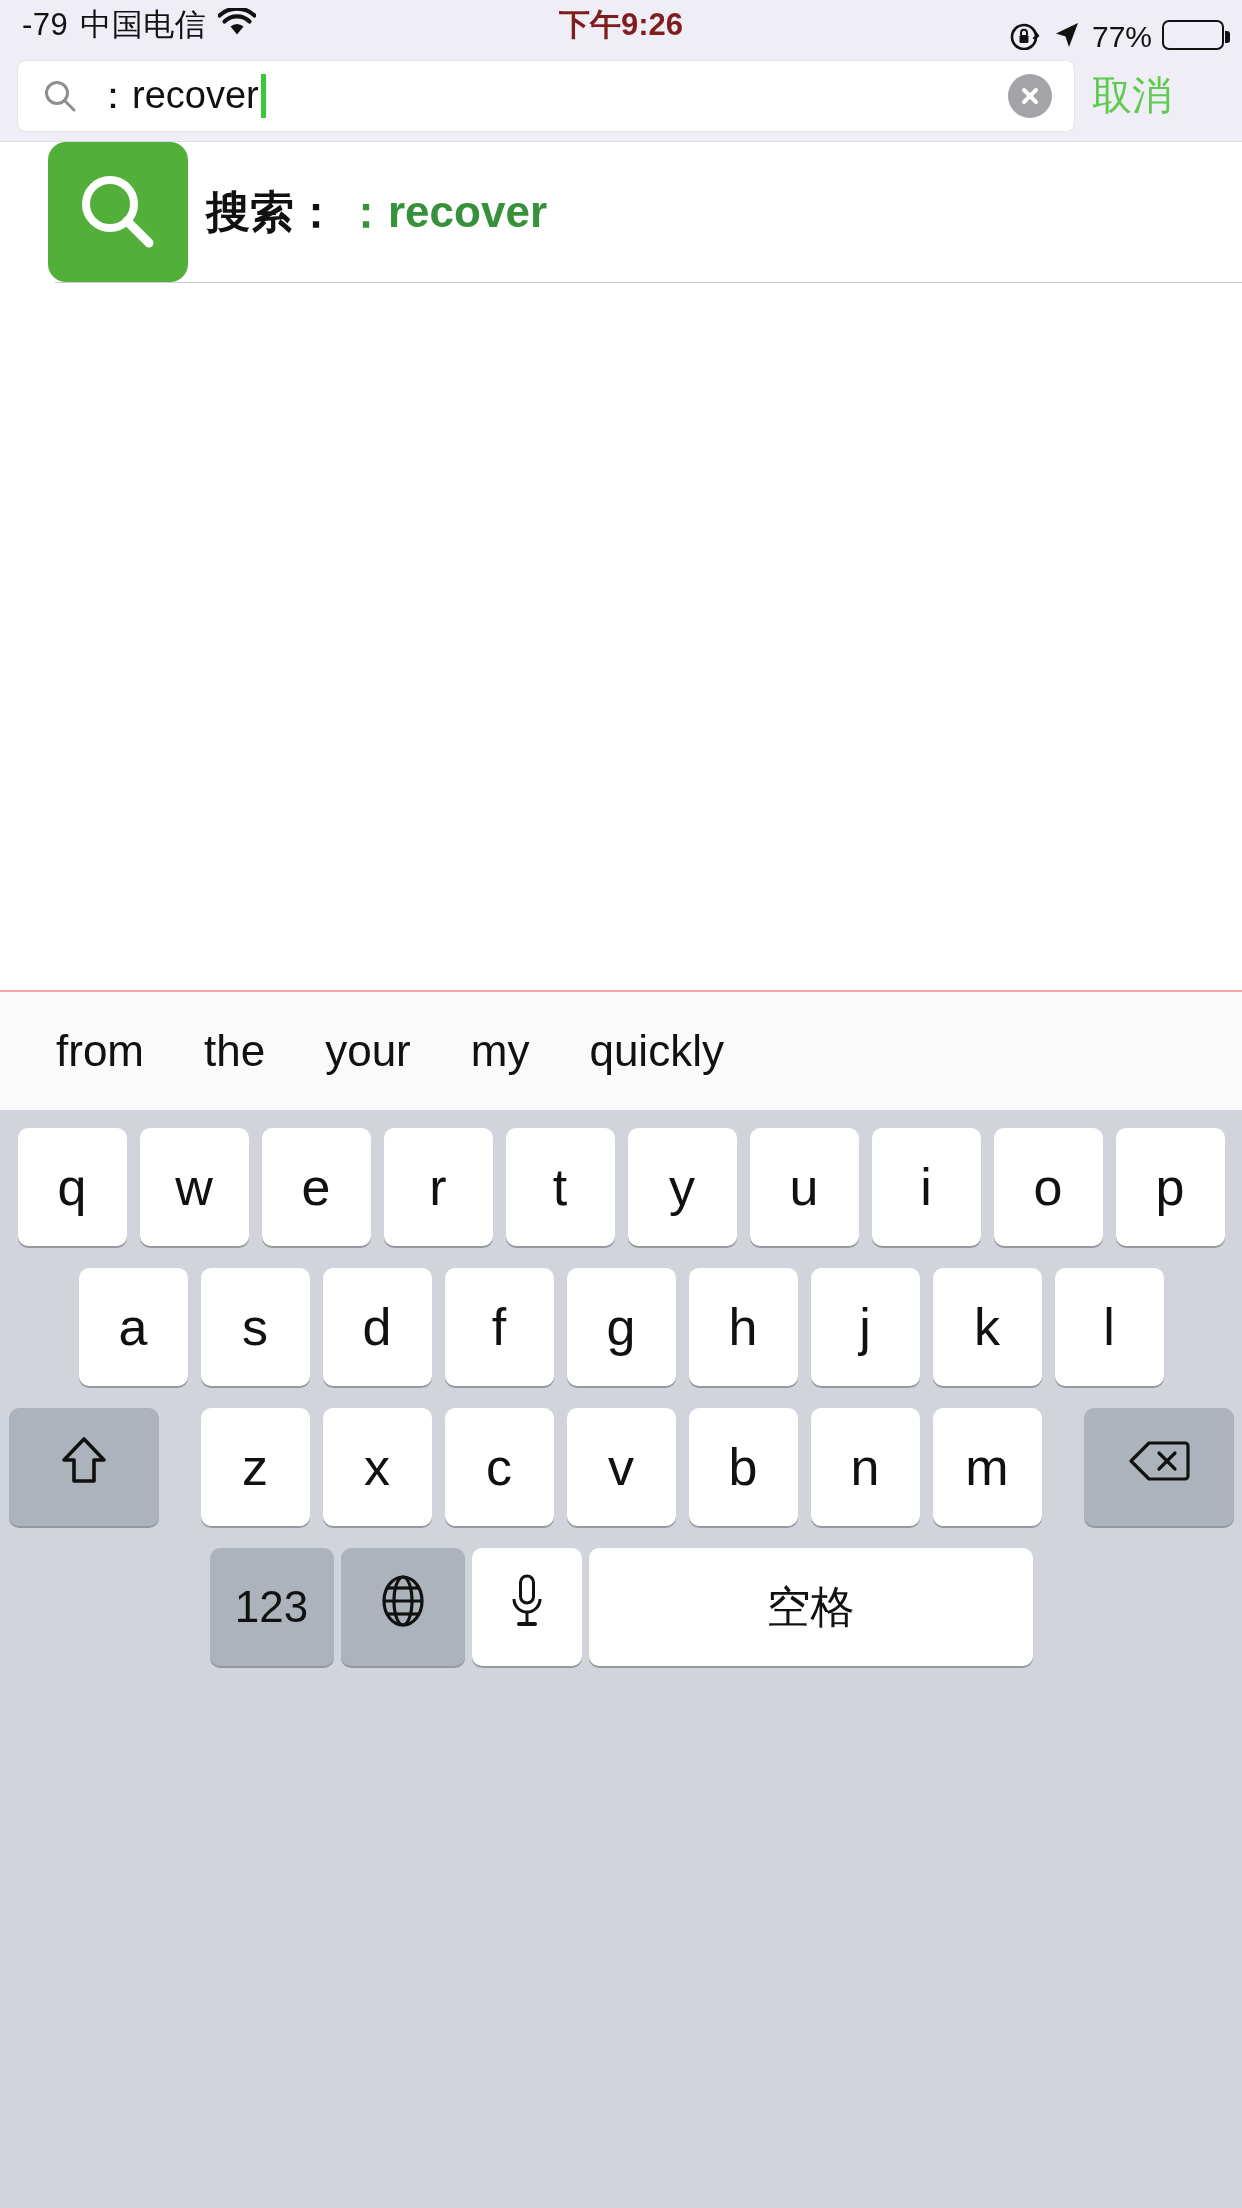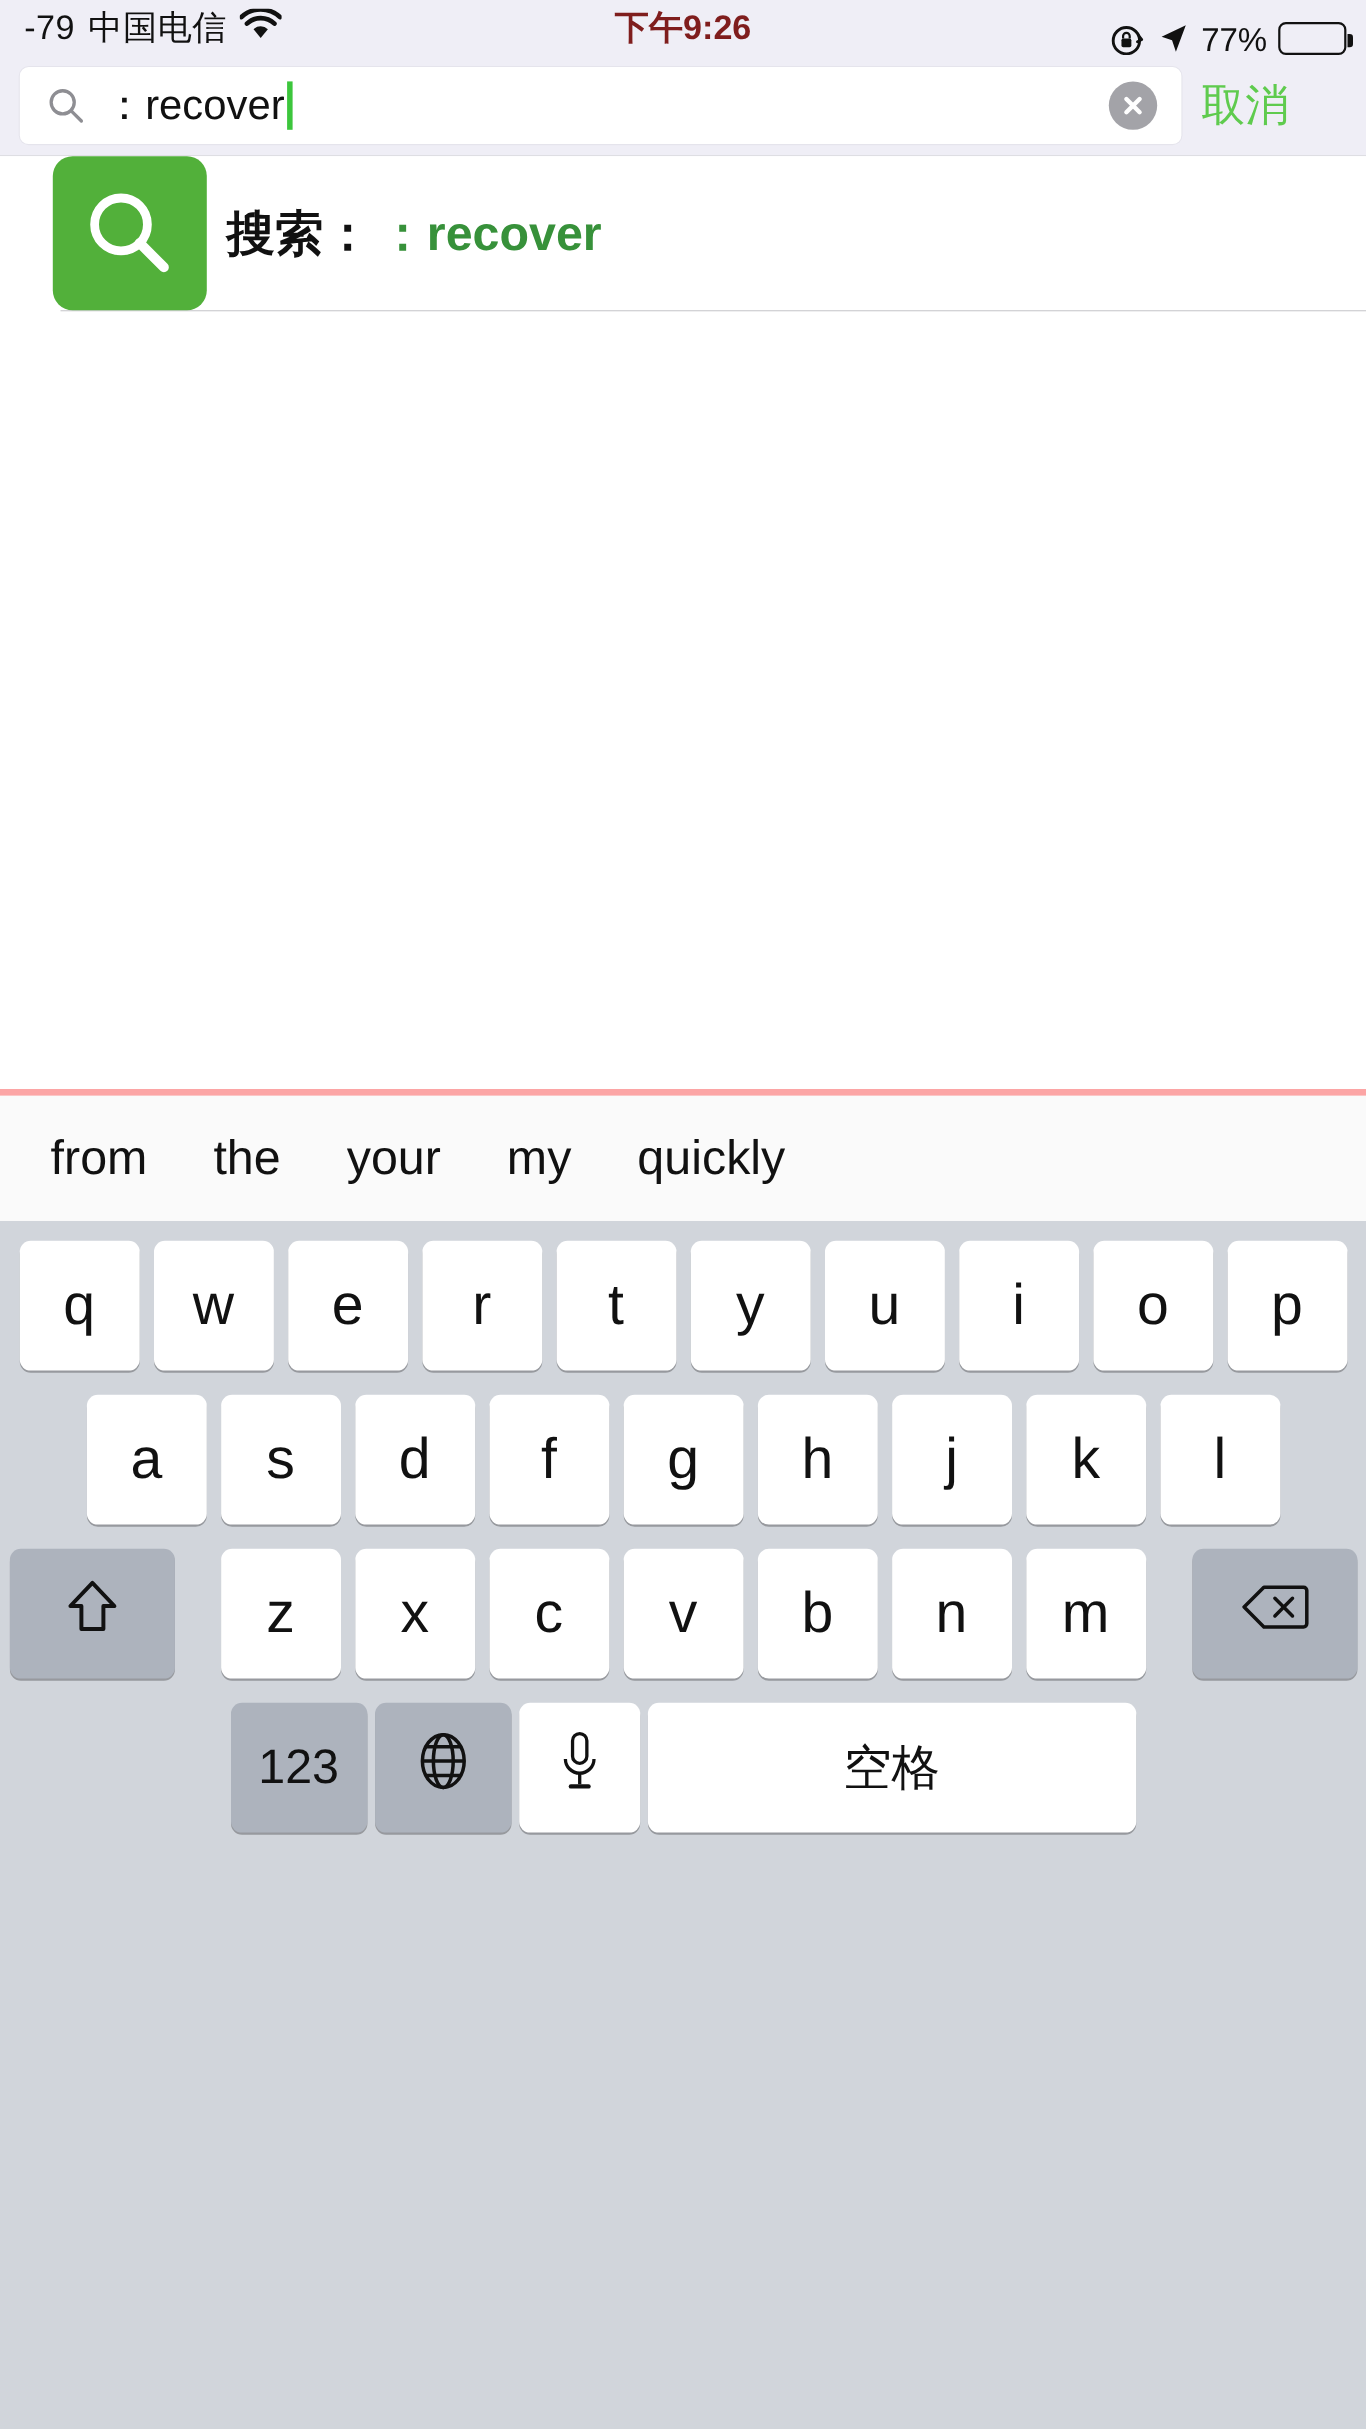--- a/index.html
+++ b/index.html
@@ -92,23 +92,23 @@
     margin-left:55px; width:1187px; height:1px; background:#c9c9cd;
   }
 
   
   .keyboard {
     position:absolute; left:0; bottom:0; width:1242px; height:1218px;
   }
   .predictive {
     width:1242px; height:120px;
     background:#fafafa;
-    border-top:6px solid #fca5a5;
-    display:flex; align-items:center;
-    padding-left:16px;
+    border-top:2px solid #fca5a5;
+    display:flex; align-items:center;
+    padding-left:26px;
   }
   .pred-item {
     font-size:44px; color:#111;
     padding:0 30px;
   }
   .keys-area {
     width:1242px; height:1098px;
     background:#d1d5db;
     padding-top:18px;
   }

